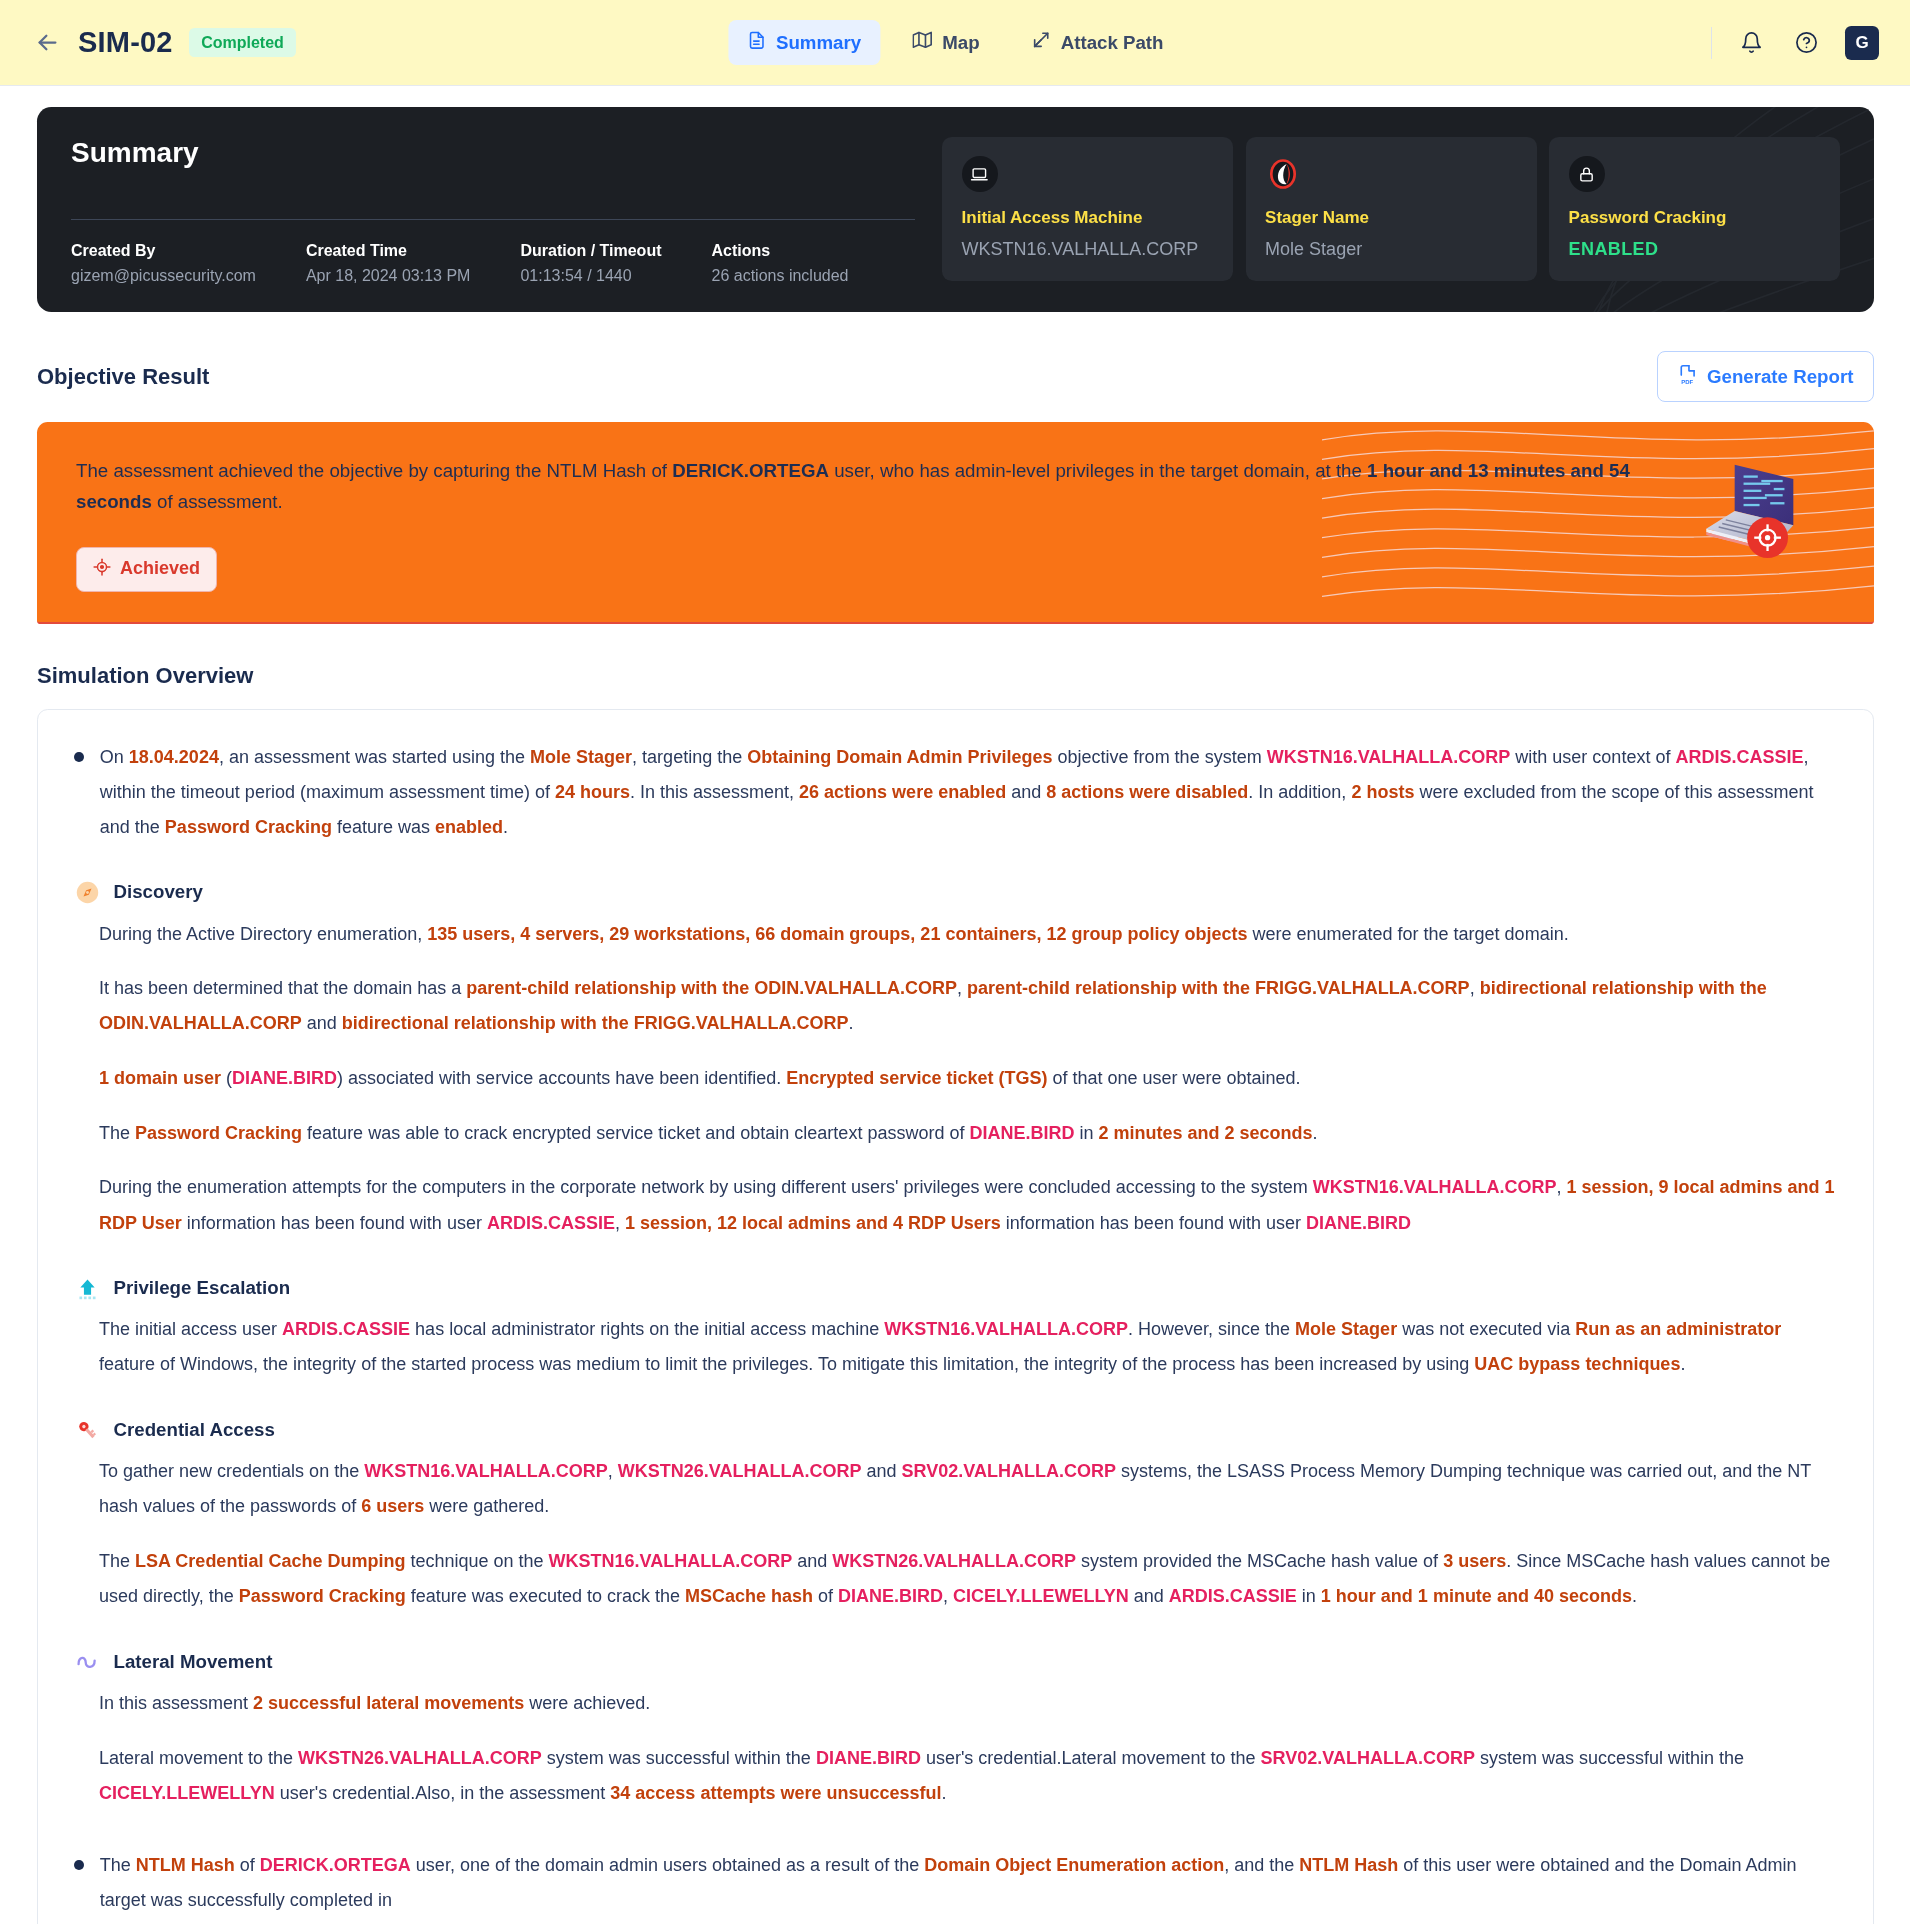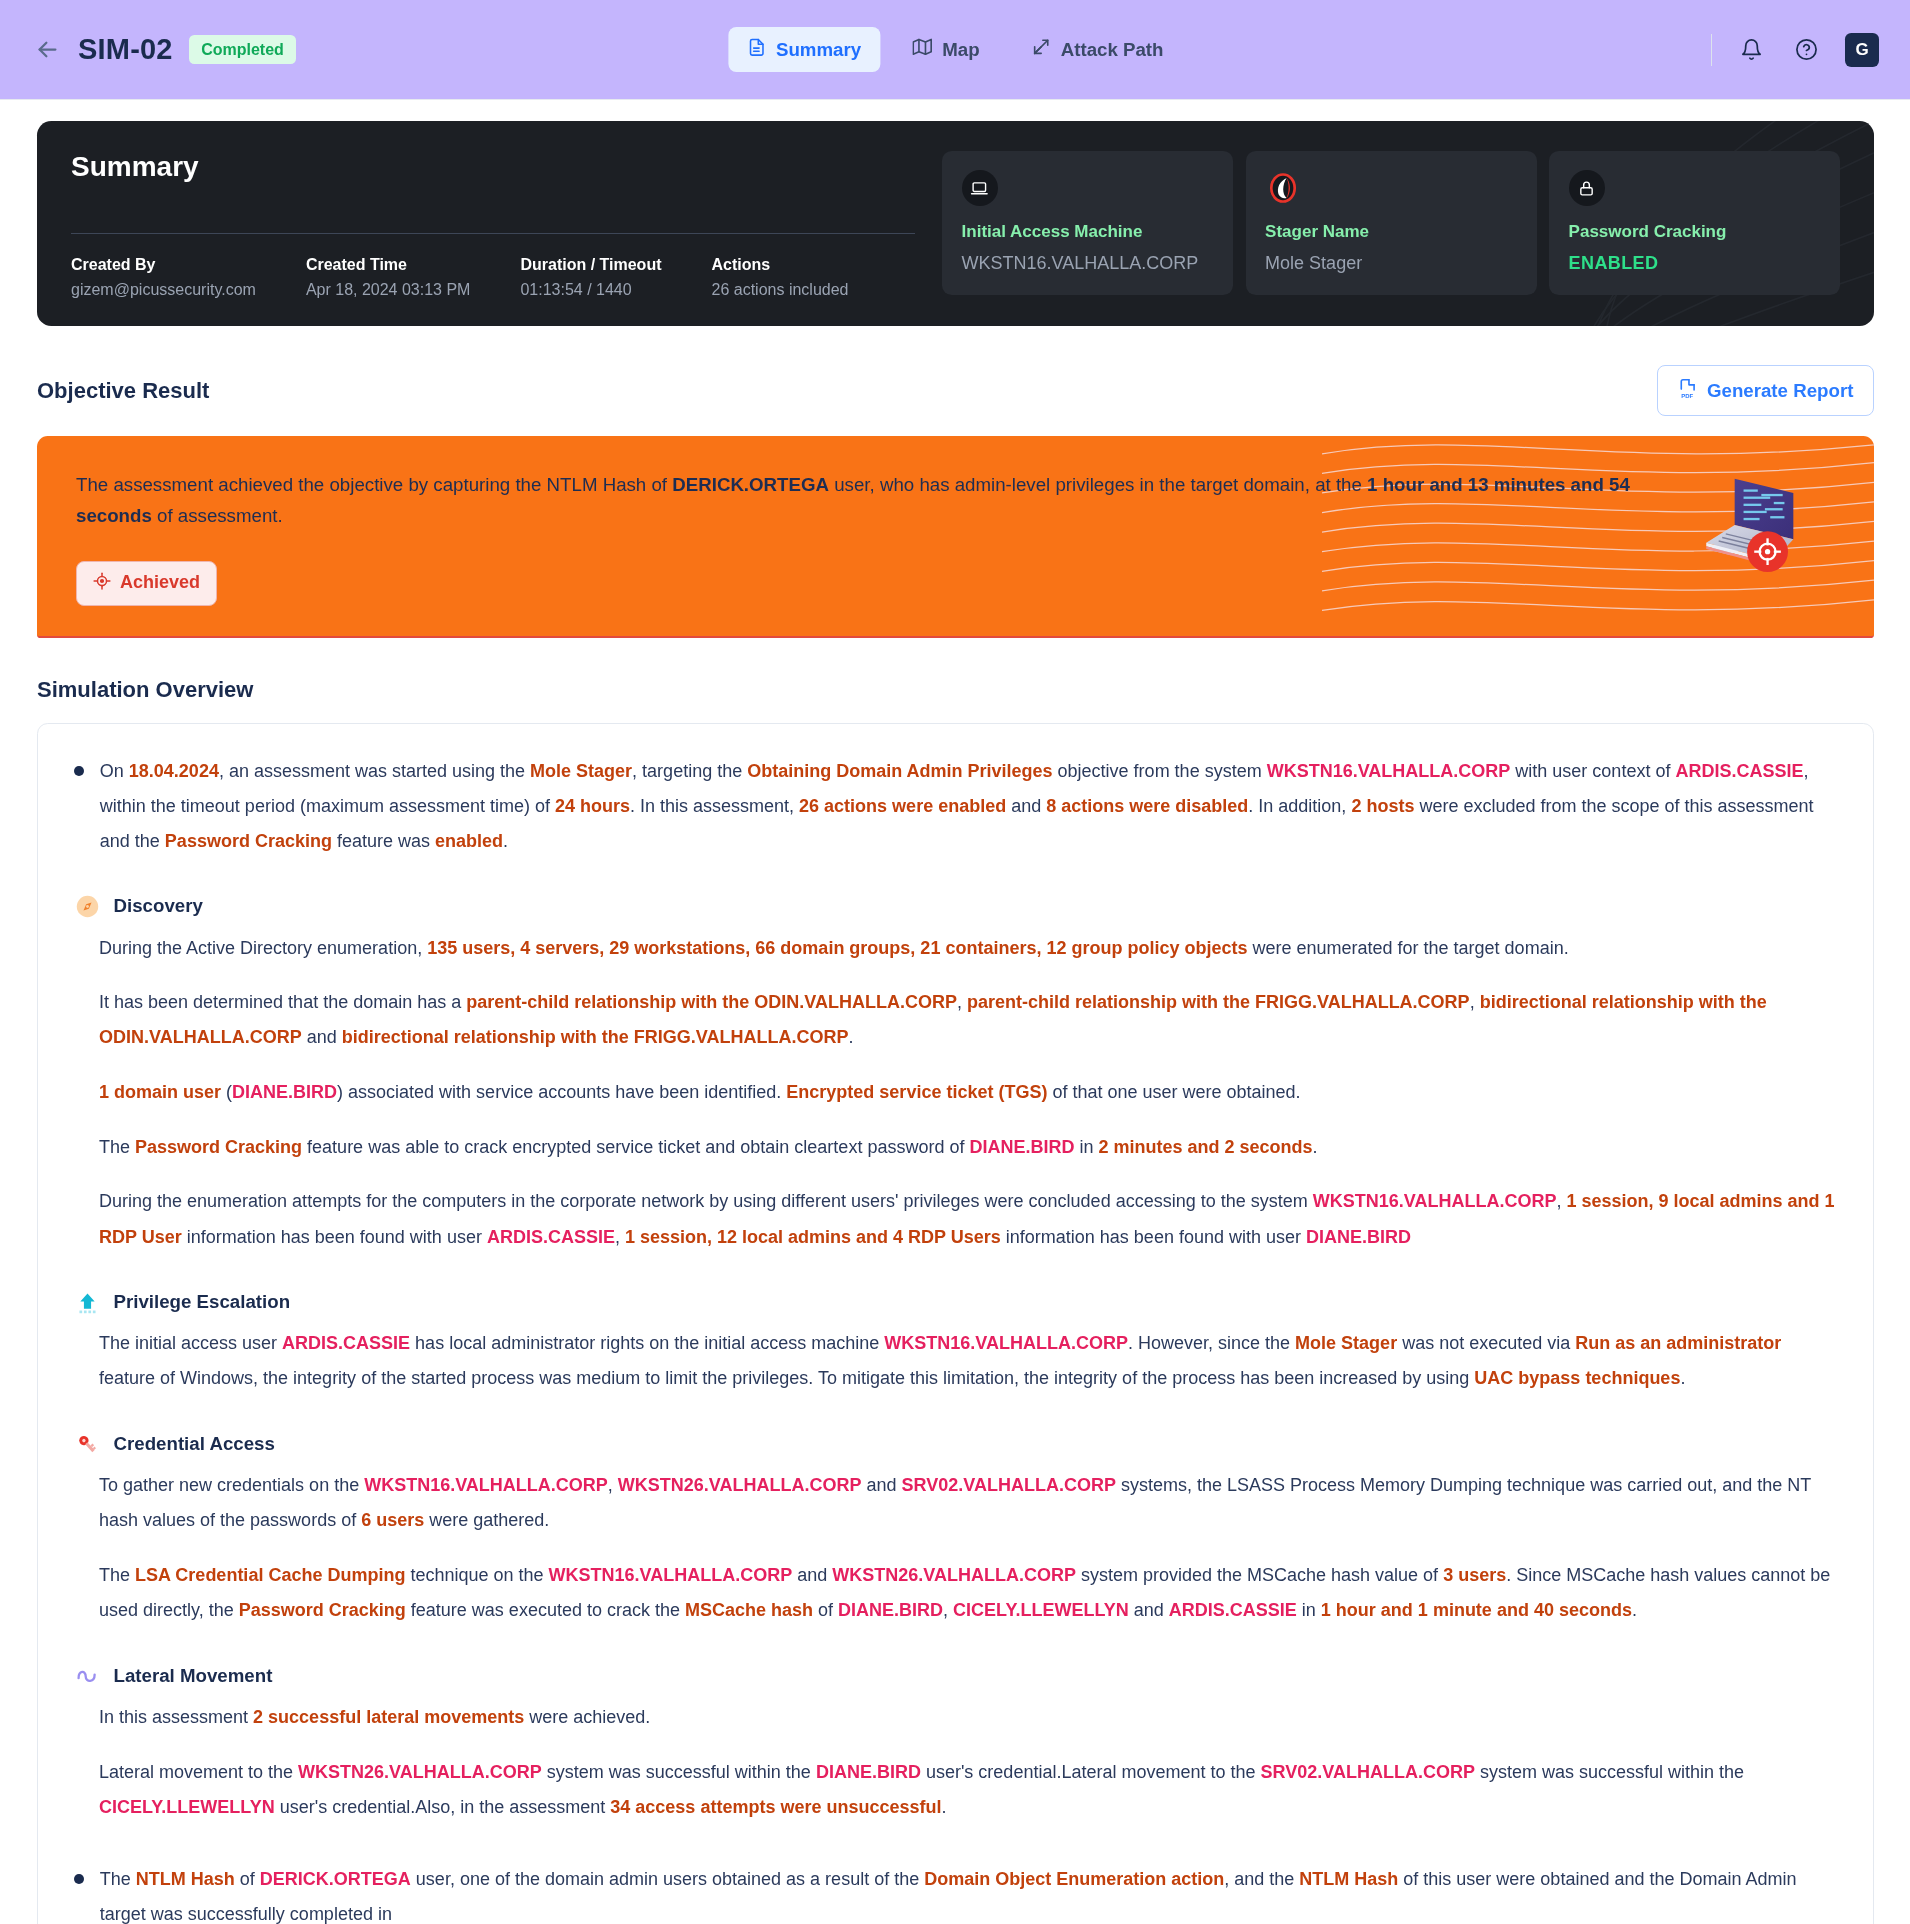--- a/index.html
+++ b/index.html
@@ -6,27 +6,27 @@
   html, body {
     width: 1911px;
     background: #ffffff;
     font-family: "Liberation Sans", sans-serif;
     color: #1e2d52;
     -webkit-font-smoothing: antialiased;
   }
 
   
   .topbar {
-    height: 100px;
+    height: 86px;
     border-bottom: 0.9px solid #e6eaf0;
     display: flex;
     align-items: center;
     padding: 18px 32px;
     position: relative;
-    background: #c4b5fd;
+    background: #fef9c3;
   }
   .tb-left { display: flex; align-items: center; gap: 16px; }
   .back-arrow {
     width: 30px; height: 30px;
     display: flex; align-items: center; justify-content: center;
     color: #5a6b8c; cursor: pointer;
   }
   .sim-title { font-size: 29px; font-weight: bold; letter-spacing: 0.2px; color: #1a2b4e; }
   .badge-completed {
     background: #dcfae7; color: #0fa958;
@@ -82,21 +82,21 @@
   .dp-card {
     background: #282c33; border-radius: 9.8px; padding: 19.6px 19.6px 21.4px 19.6px;
     width: 291px; min-height: 122px;
   }
   .dp-card-icon {
     width: 36px; height: 36px; border-radius: 50%;
     background: #15181d; display: flex; align-items: center; justify-content: center;
     margin-bottom: 16px;
   }
   .dp-card-icon.logo { background: transparent; }
-  .dp-card-label { color: #86efac; font-size: 17px; font-weight: bold; margin-bottom: 10.7px; }
+  .dp-card-label { color: #fde047; font-size: 17px; font-weight: bold; margin-bottom: 10.7px; }
   .dp-card-value { color: #9aa3b2; font-size: 18px; }
   .dp-card-value.enabled { color: #2ee08a; font-weight: bold; letter-spacing: 0.4px; }
 
   
   .section-head {
     display: flex; align-items: center;
     margin: 39px 0 19.6px 0;
     gap: 9px;
   }
   .section-title { font-size: 22px; font-weight: bold; color: #1a2b4e; }

